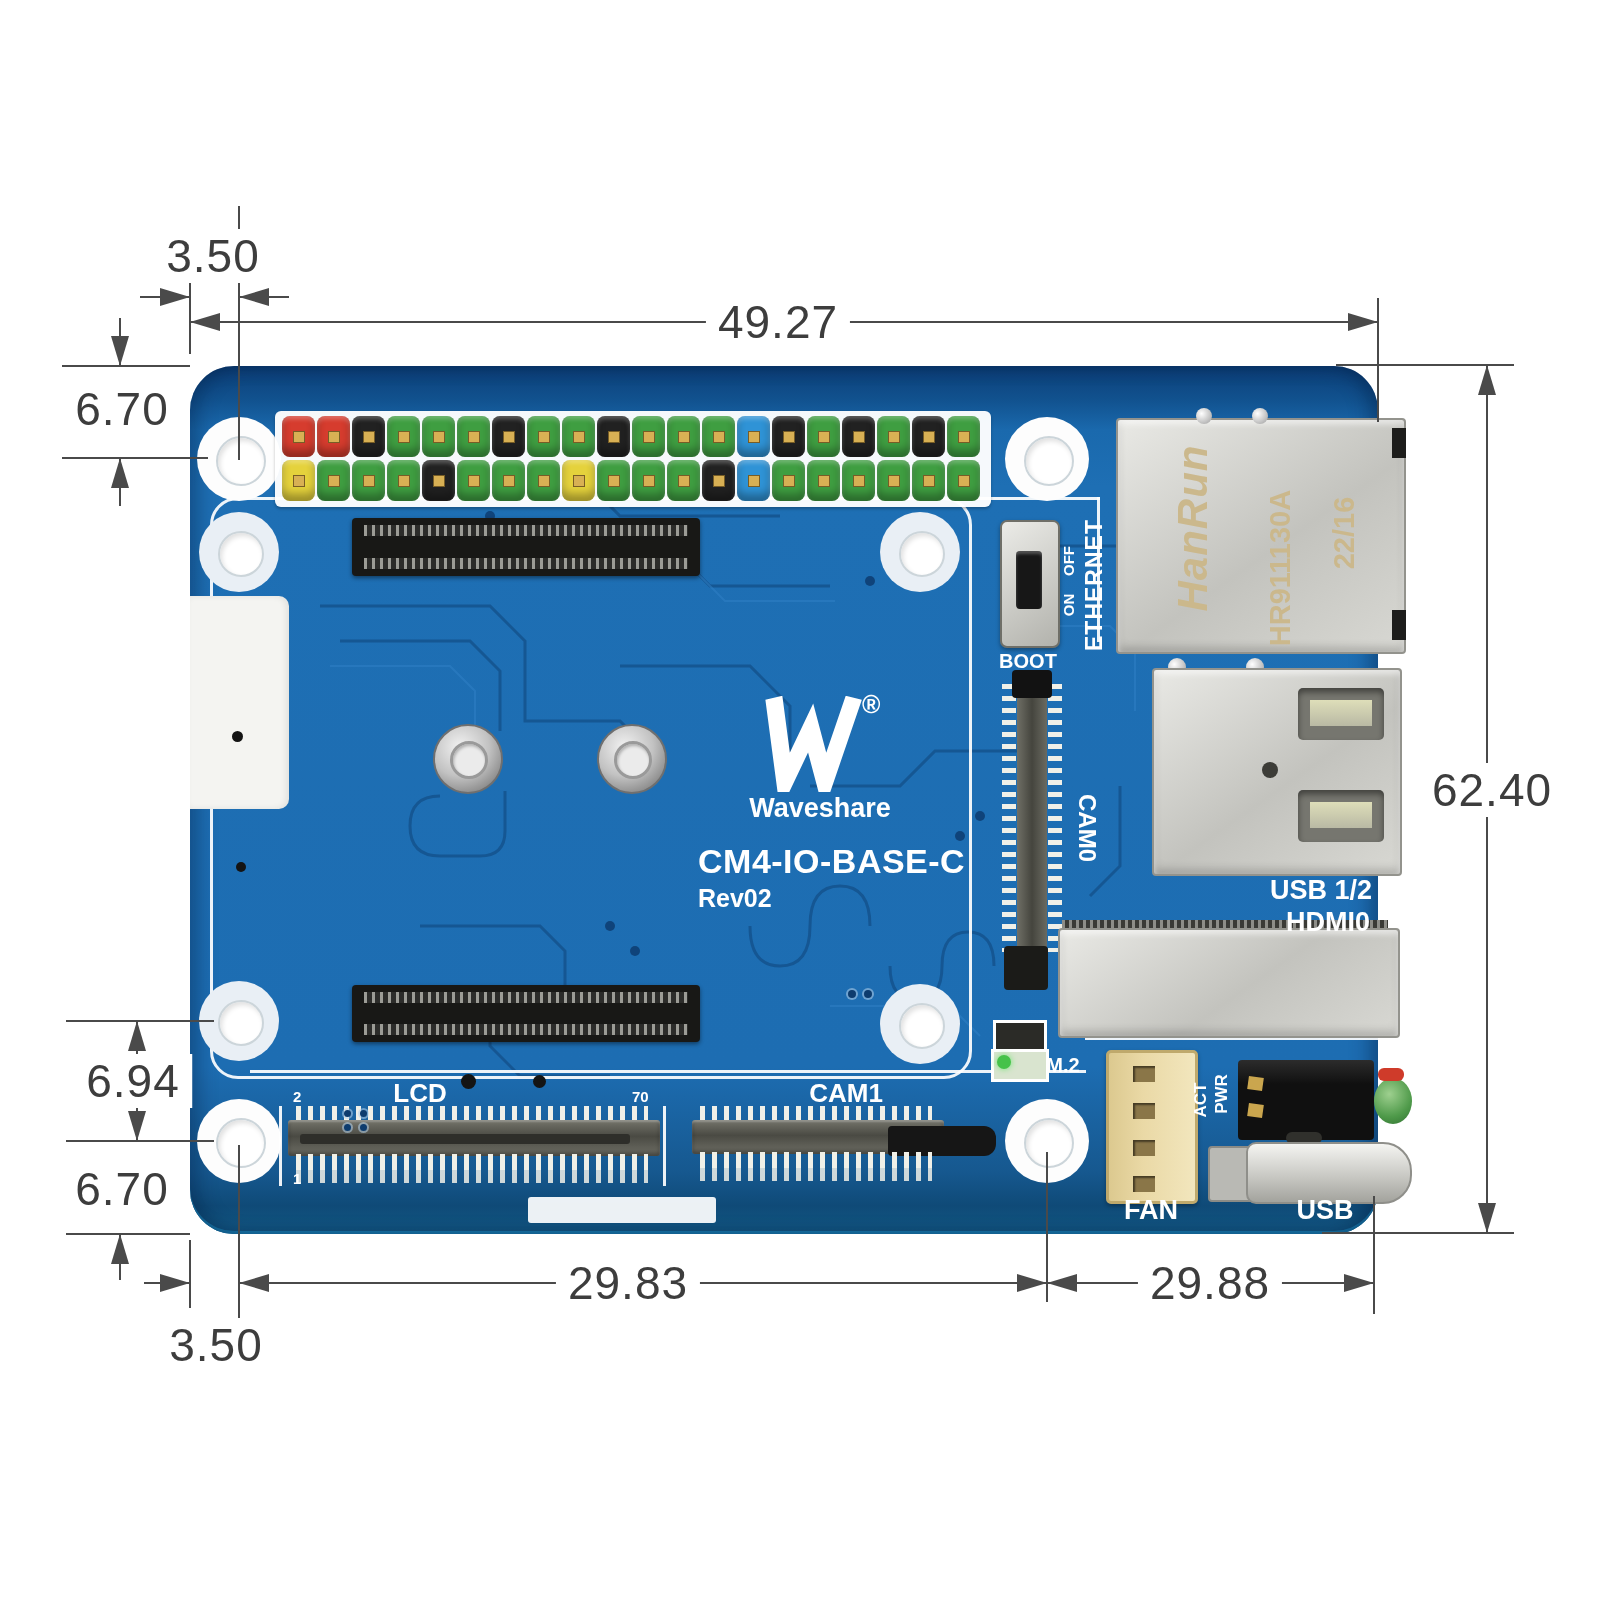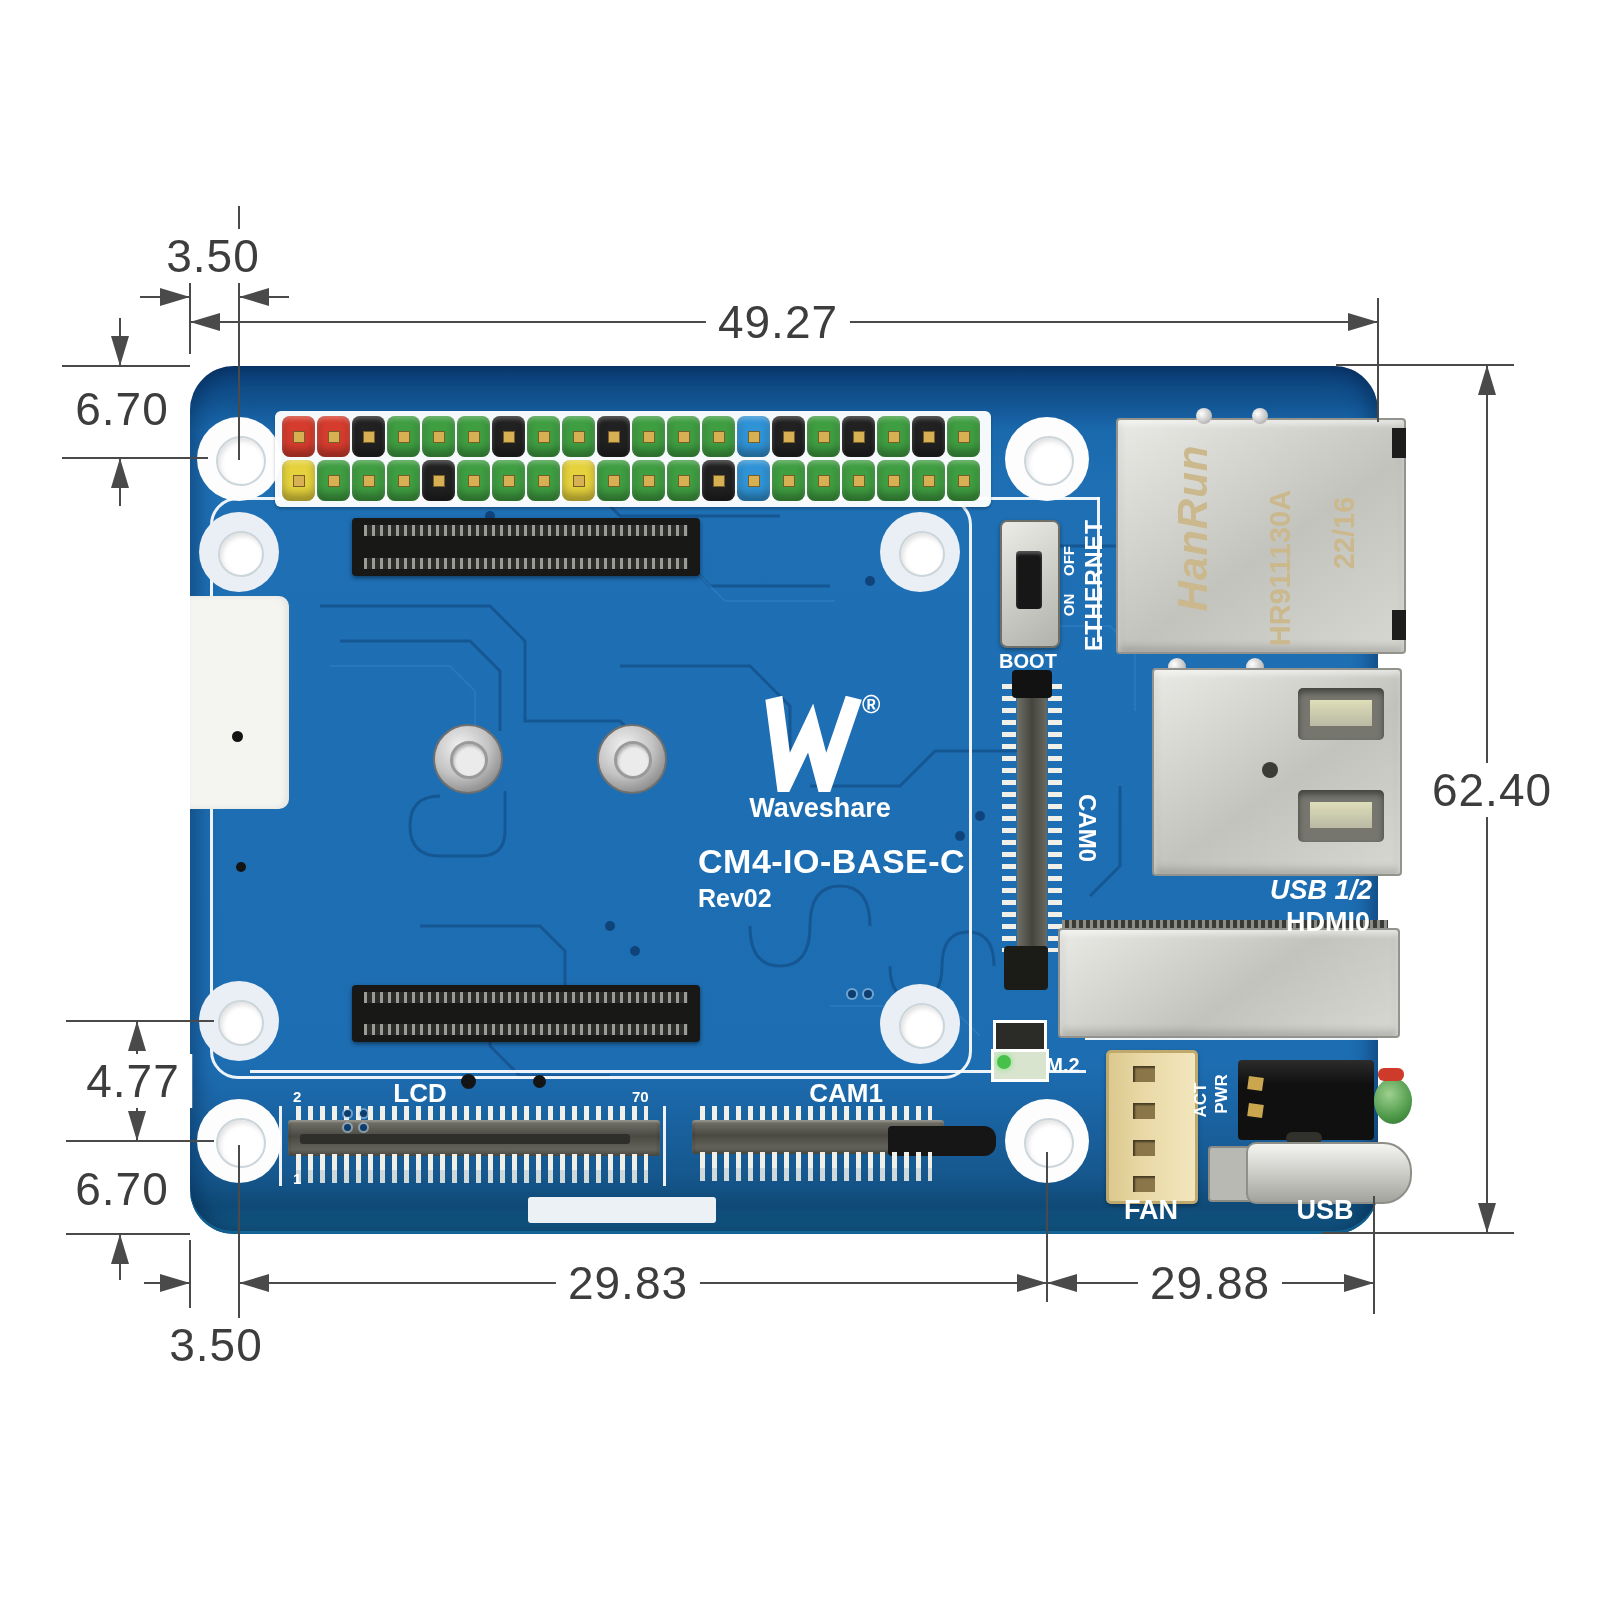--- a/index.html
+++ b/index.html
@@ -388,21 +388,21 @@
   <span class="wlabel" style="left:698px;top:842px;font-size:34px;letter-spacing:.5px;">CM4-IO-BASE-C</span>
   <span class="wlabel" style="left:698px;top:884px;font-size:25px;">Rev02</span>
 
   <span class="wlabel ctr" style="left:1028px;top:661px;font-size:20px;">BOOT</span>
   <span class="vtext" style="left:1068px;top:561px;font-size:15px;">OFF</span>
   <span class="vtext" style="left:1068px;top:605px;font-size:15px;">ON</span>
   <span class="vtext" style="left:1094px;top:585px;font-size:23px;letter-spacing:1px;">ETHERNET</span>
   <span class="vtext cw" style="left:1087px;top:828px;font-size:24px;">CAM0</span>
   <span class="wlabel ctr" style="left:420px;top:1093px;font-size:26px;">LCD</span>
   <span class="wlabel ctr" style="left:846px;top:1093px;font-size:26px;">CAM1</span>
-  <div class="wlabel" style="left:1220px;top:875px;width:152px;text-align:right;font-size:27px;font-style:italic;">USB 1/2</div>
+  <div class="wlabel" style="left:1220px;top:875px;width:152px;text-align:right;font-size:27px;">USB 1/2</div>
   <div class="wlabel" style="left:1220px;top:907px;width:150px;text-align:right;font-size:27px;">HDMI0</div>
   <span class="vtext" style="left:1222px;top:1094px;font-size:17px;">PWR</span>
   <span class="vtext" style="left:1201px;top:1100px;font-size:17px;">ACT</span>
   <span class="wlabel ctr" style="left:1151px;top:1210px;font-size:27px;">FAN</span>
   <span class="wlabel ctr" style="left:1325px;top:1210px;font-size:27px;">USB</span>
 
   <div class="lv" style="left:189px;top:276px;height:78px;"></div>
   <div class="lv" style="left:238px;top:206px;height:254px;"></div>
   <div class="lv" style="left:1377px;top:298px;height:124px;"></div>
   <div class="lh" style="left:62px;top:365px;width:128px;"></div>
@@ -431,21 +431,21 @@
   <div class="lv" style="left:119px;top:318px;height:48px;"></div>
   <div class="ar d" style="left:111px;top:336px;"></div>
   <div class="lv" style="left:119px;top:458px;height:48px;"></div>
   <div class="ar u" style="left:111px;top:458px;"></div>
   <div class="dnum" style="left:122px;top:409px;">6.70</div>
 
   <div class="lv" style="left:136px;top:1021px;height:46px;"></div>
   <div class="ar u" style="left:128px;top:1021px;"></div>
   <div class="lv" style="left:136px;top:1095px;height:46px;"></div>
   <div class="ar d" style="left:128px;top:1111px;"></div>
-  <div class="dnum" style="left:133px;top:1081px;">4.77</div>
+  <div class="dnum" style="left:133px;top:1081px;">6.94</div>
 
   <div class="lv" style="left:119px;top:1234px;height:46px;"></div>
   <div class="ar u" style="left:111px;top:1234px;"></div>
   <div class="dnum" style="left:122px;top:1189px;">6.70</div>
 
   <div class="lh" style="left:144px;top:1282px;width:46px;"></div>
   <div class="ar r" style="left:160px;top:1274px;"></div>
   <div class="dnum" style="left:216px;top:1345px;">3.50</div>
   <div class="lh" style="left:239px;top:1282px;width:1135px;"></div>
   <div class="ar l" style="left:239px;top:1274px;"></div>

